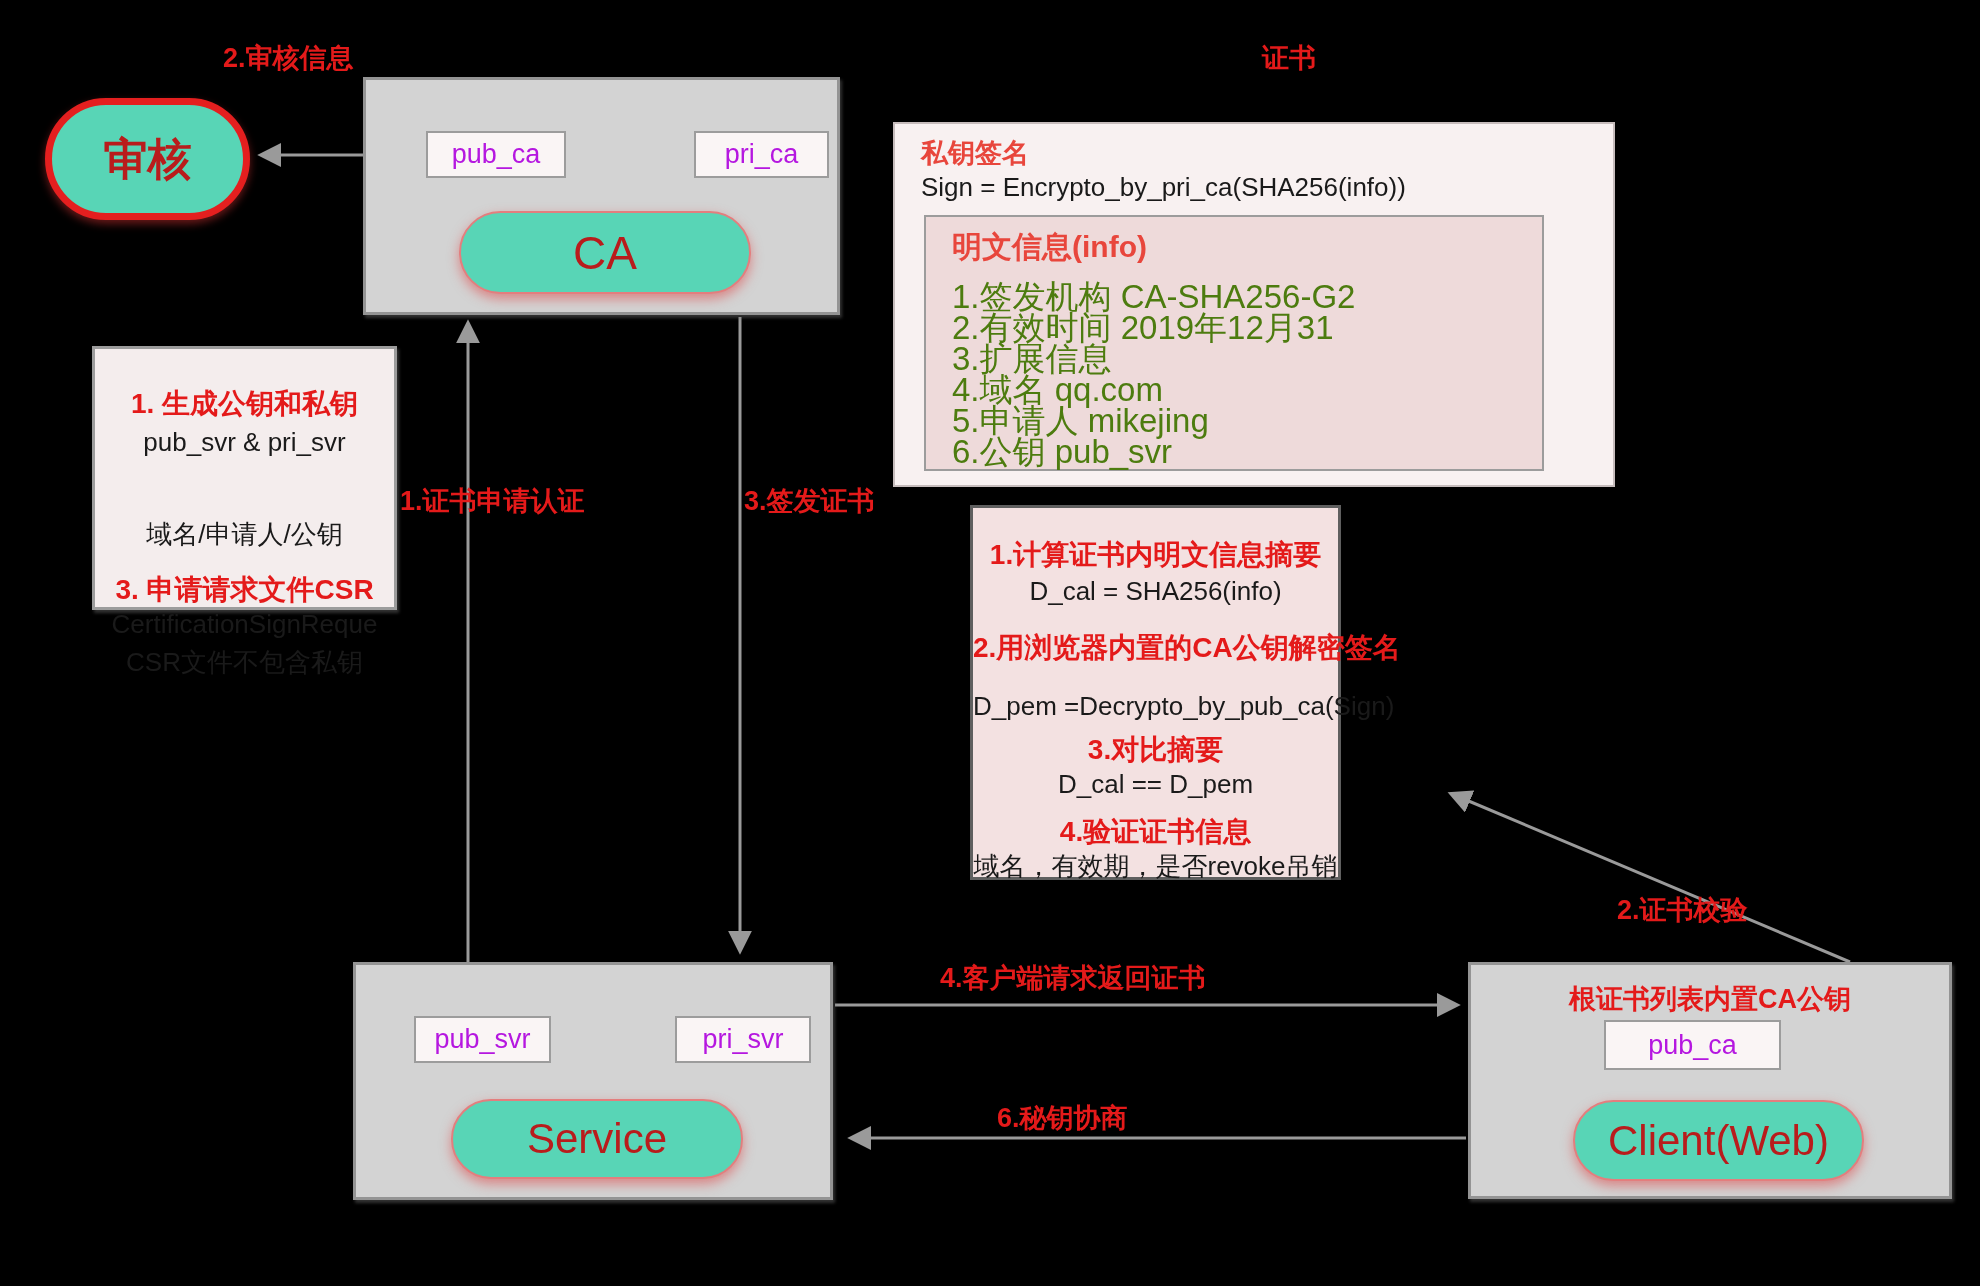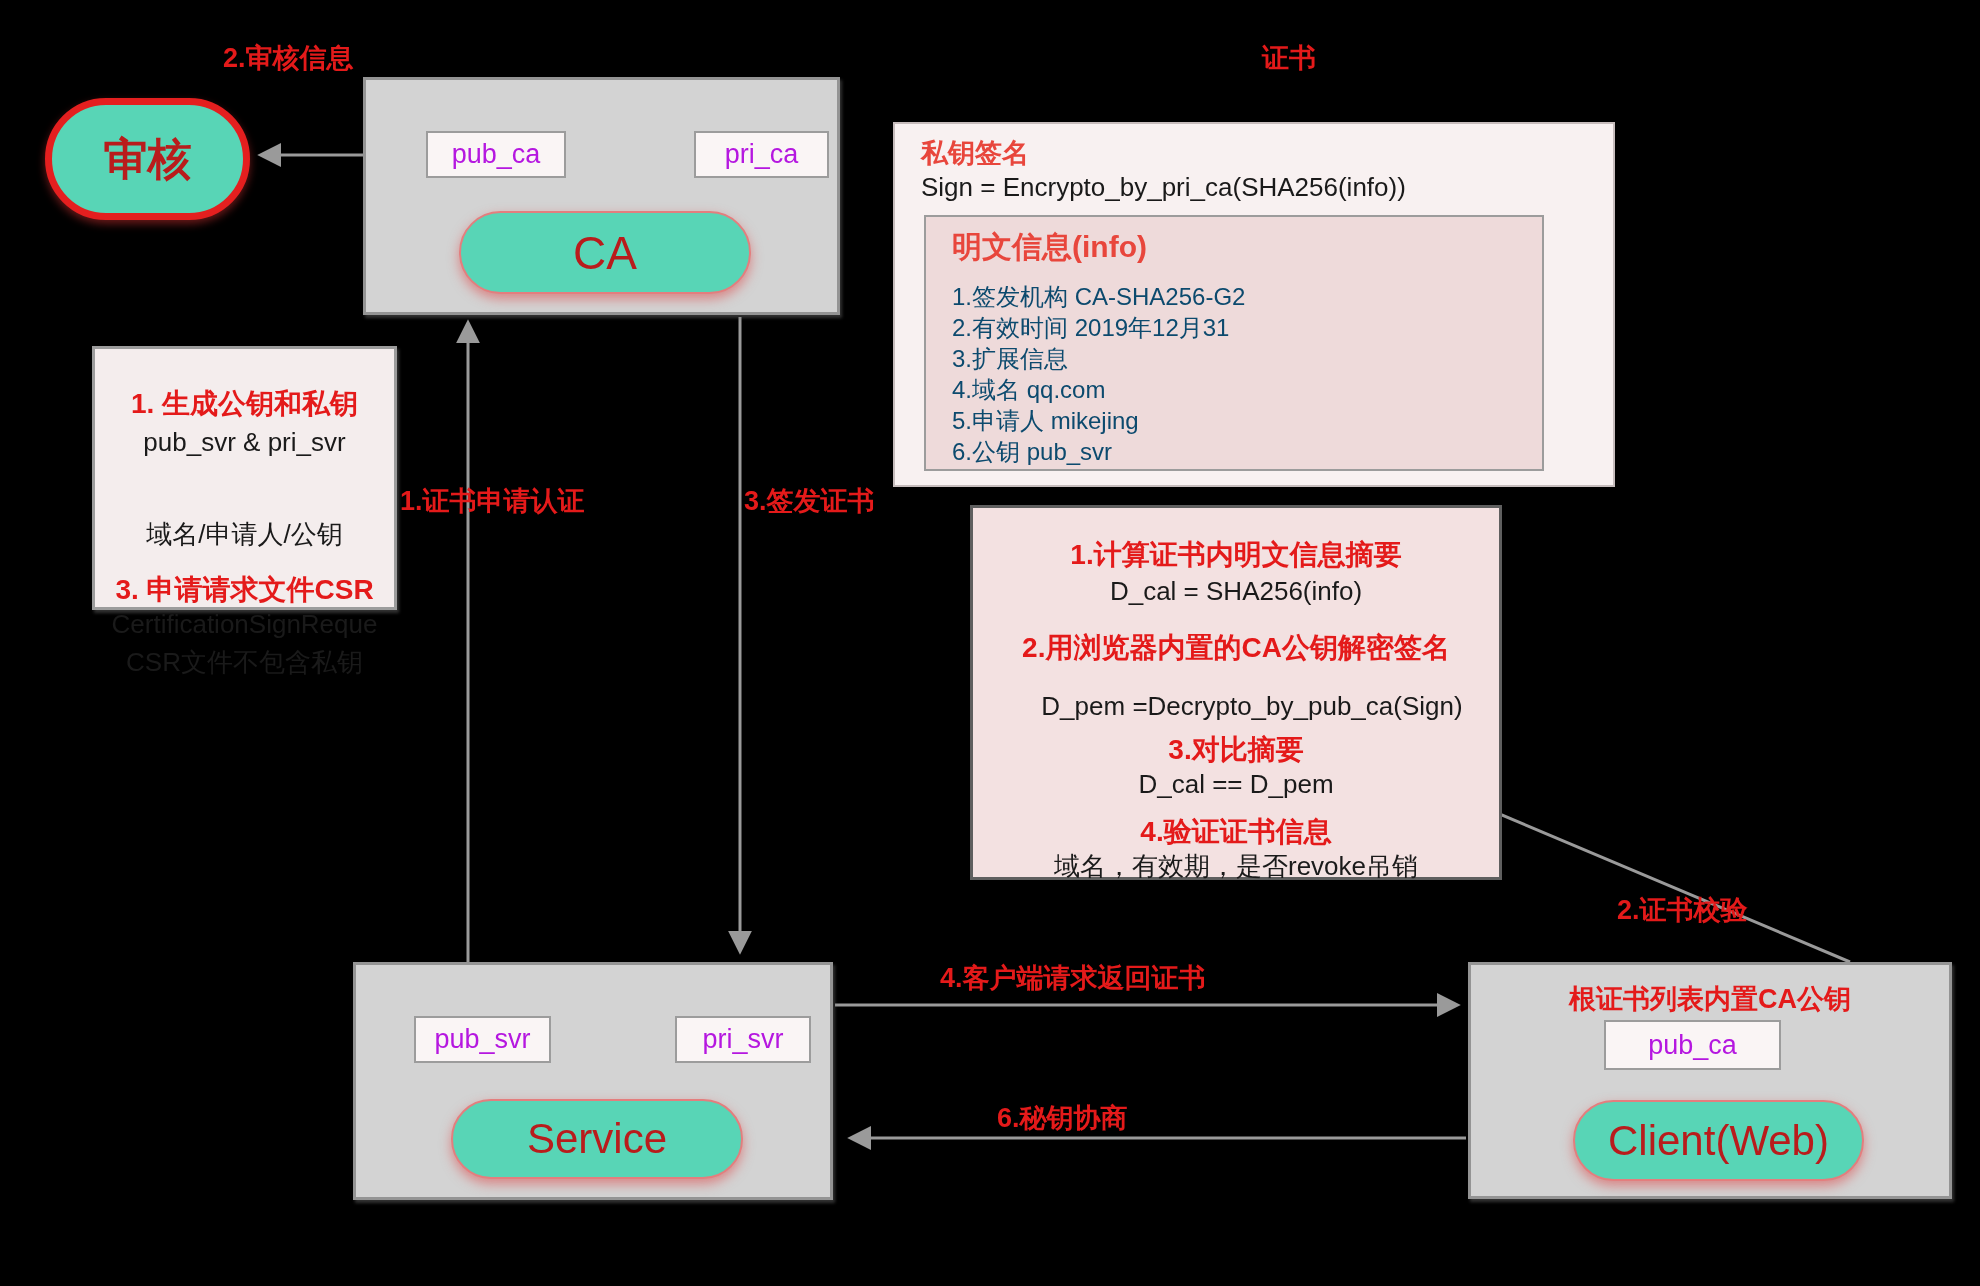--- a/index.html
+++ b/index.html
@@ -58,45 +58,45 @@
     <div class="key-box" style="left:60px; top:51px; width:140px; height:47px;">pub_ca</div>
     <div class="key-box" style="left:328px; top:51px; width:135px; height:47px;">pri_ca</div>
     <div class="pill" style="left:93px; top:131px; width:292px; height:83px; font-size:46px;">CA</div>
   </div>
 
   <div class="panel cert-box" style="left:893px; top:122px; width:722px; height:365px;">
     <div class="abs" style="left:26px; top:11px; color:#e8463c; font-weight:700; font-size:27px;">私钥签名</div>
     <div class="abs" style="left:26px; top:48px; color:#1a1a1a; font-size:26px; white-space:nowrap;">Sign = Encrypto_by_pri_ca(SHA256(info))</div>
     <div class="panel info-box" style="left:29px; top:91px; width:620px; height:256px;">
       <div class="abs" style="left:26px; top:10px; color:#e8463c; font-weight:700; font-size:30px;">明文信息(info)</div>
-      <div class="abs" style="left:26px; top:64px; color:#0c4a6e; font-size:24px; line-height:31px; white-space:nowrap;">
+      <div class="abs" style="left:26px; top:64px; color:#4d7c0f; font-size:33px; line-height:31px; white-space:nowrap;">
         <div>1.签发机构 CA-SHA256-G2</div>
         <div>2.有效时间 2019年12月31</div>
         <div>3.扩展信息</div>
         <div>4.域名 qq.com</div>
         <div>5.申请人 mikejing</div>
         <div>6.公钥 pub_svr</div>
       </div>
     </div>
   </div>
 
   <div class="panel csr-box" style="left:92px; top:346px; width:305px; height:264px;">
     <div class="line-c t-red" style="top:36px;">1. 生成公钥和私钥</div>
     <div class="line-c t-black" style="top:78px;">pub_svr &amp; pri_svr</div>
     <div class="line-c t-black" style="top:168px;">域名/申请人/公钥</div>
     <div class="line-c t-red" style="top:222px;">3. 申请请求文件CSR</div>
     <div class="line-c t-black" style="top:260px;">CertificationSignReque</div>
     <div class="line-c t-black" style="top:296px;">CSR文件不包含私钥</div>
   </div>
 
-  <div class="panel verify-box" style="left:970px; top:505px; width:532px; height:375px;">
+  <div class="panel verify-box" style="left:970px; top:505px; width:371px; height:375px;">
     <div class="line-c t-red" style="top:28px;">1.计算证书内明文信息摘要</div>
     <div class="line-c t-black" style="top:68px;">D_cal = SHA256(info)</div>
     <div class="line-c t-red" style="top:121px;">2.用浏览器内置的CA公钥解密签名</div>
-    <div class="line-c t-black" style="top:183px;padding-left:32px;">D_pem =Decrypto_by_pub_ca(Sign)</div>
+    <div class="line-c t-black" style="top:183px;">D_pem =Decrypto_by_pub_ca(Sign)</div>
     <div class="line-c t-red" style="top:223px;">3.对比摘要</div>
     <div class="line-c t-black" style="top:261px;">D_cal == D_pem</div>
     <div class="line-c t-red" style="top:305px;">4.验证证书信息</div>
     <div class="line-c t-black" style="top:341px;">域名，有效期，是否revoke吊销</div>
   </div>
 
   <div class="node-box" style="left:353px; top:962px; width:480px; height:238px;padding-left:16px;">
     <div class="key-box" style="left:58px; top:51px; width:137px; height:47px;">pub_svr</div>
     <div class="key-box" style="left:319px; top:51px; width:136px; height:47px;">pri_svr</div>
     <div class="pill" style="left:95px; top:134px; width:292px; height:80px; font-size:42px;">Service</div>

